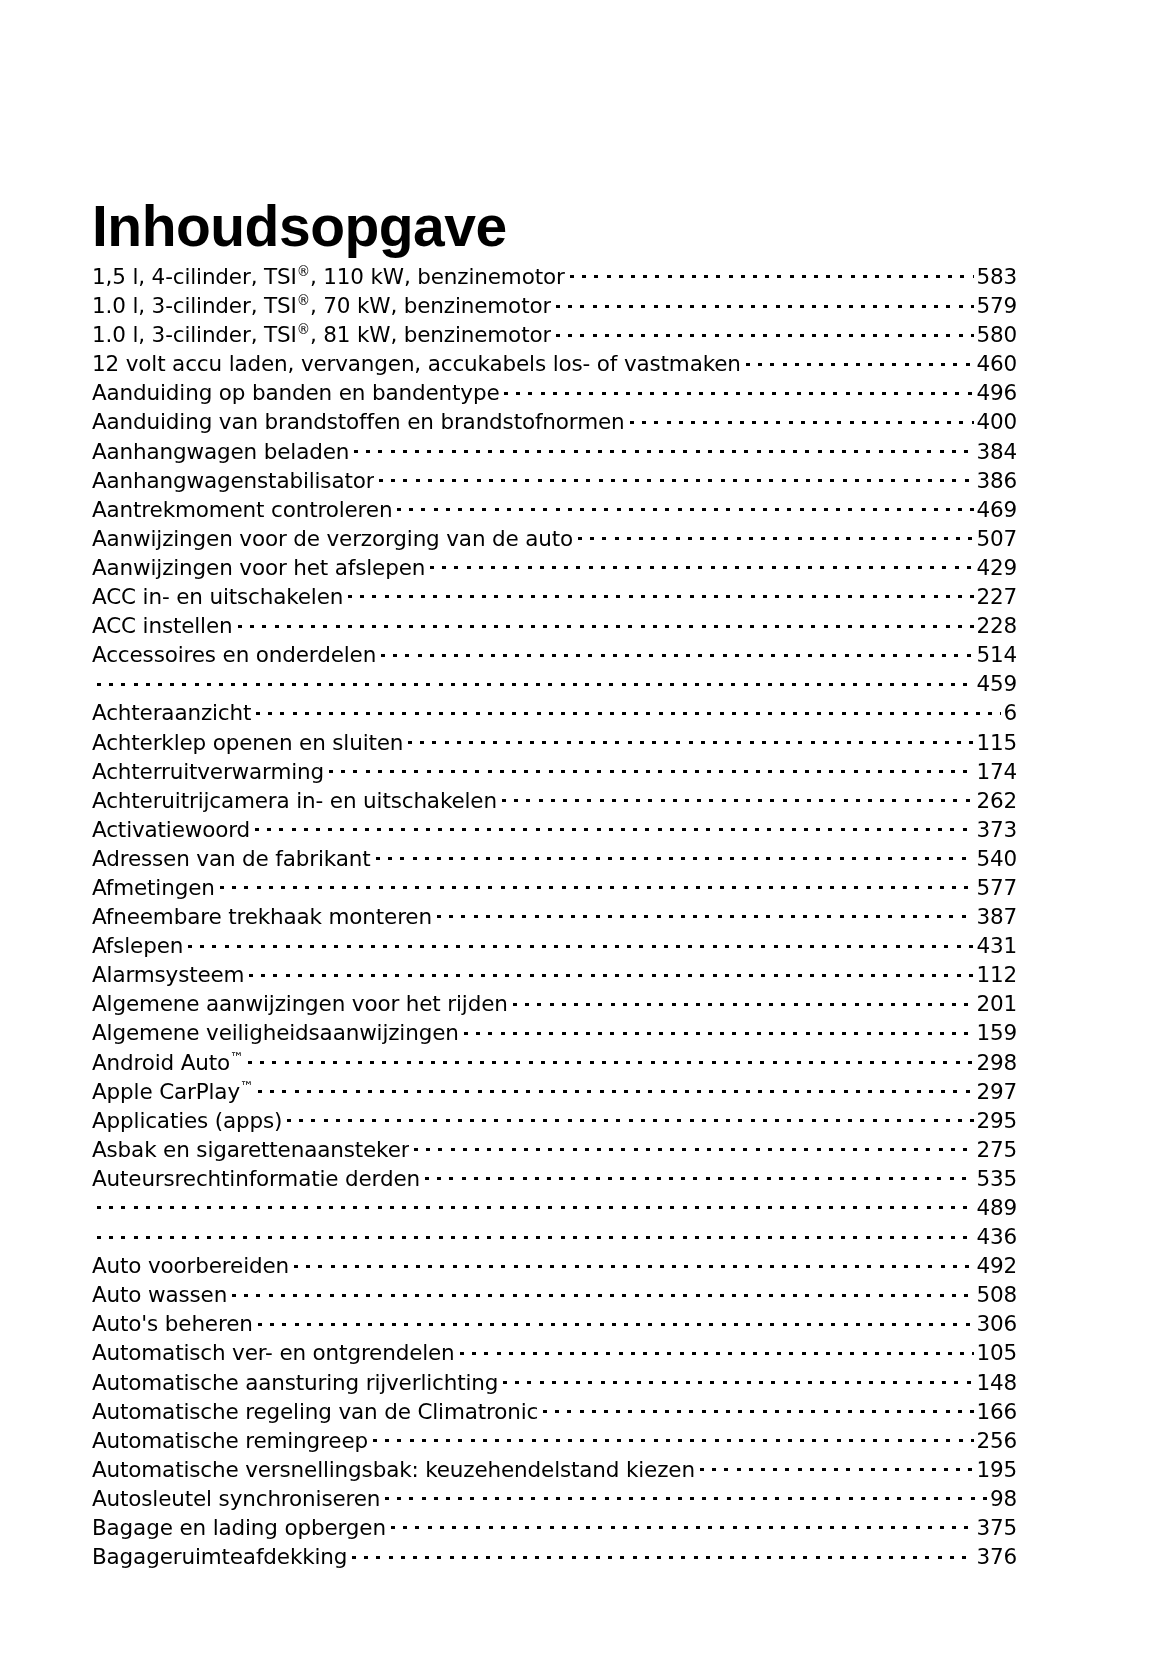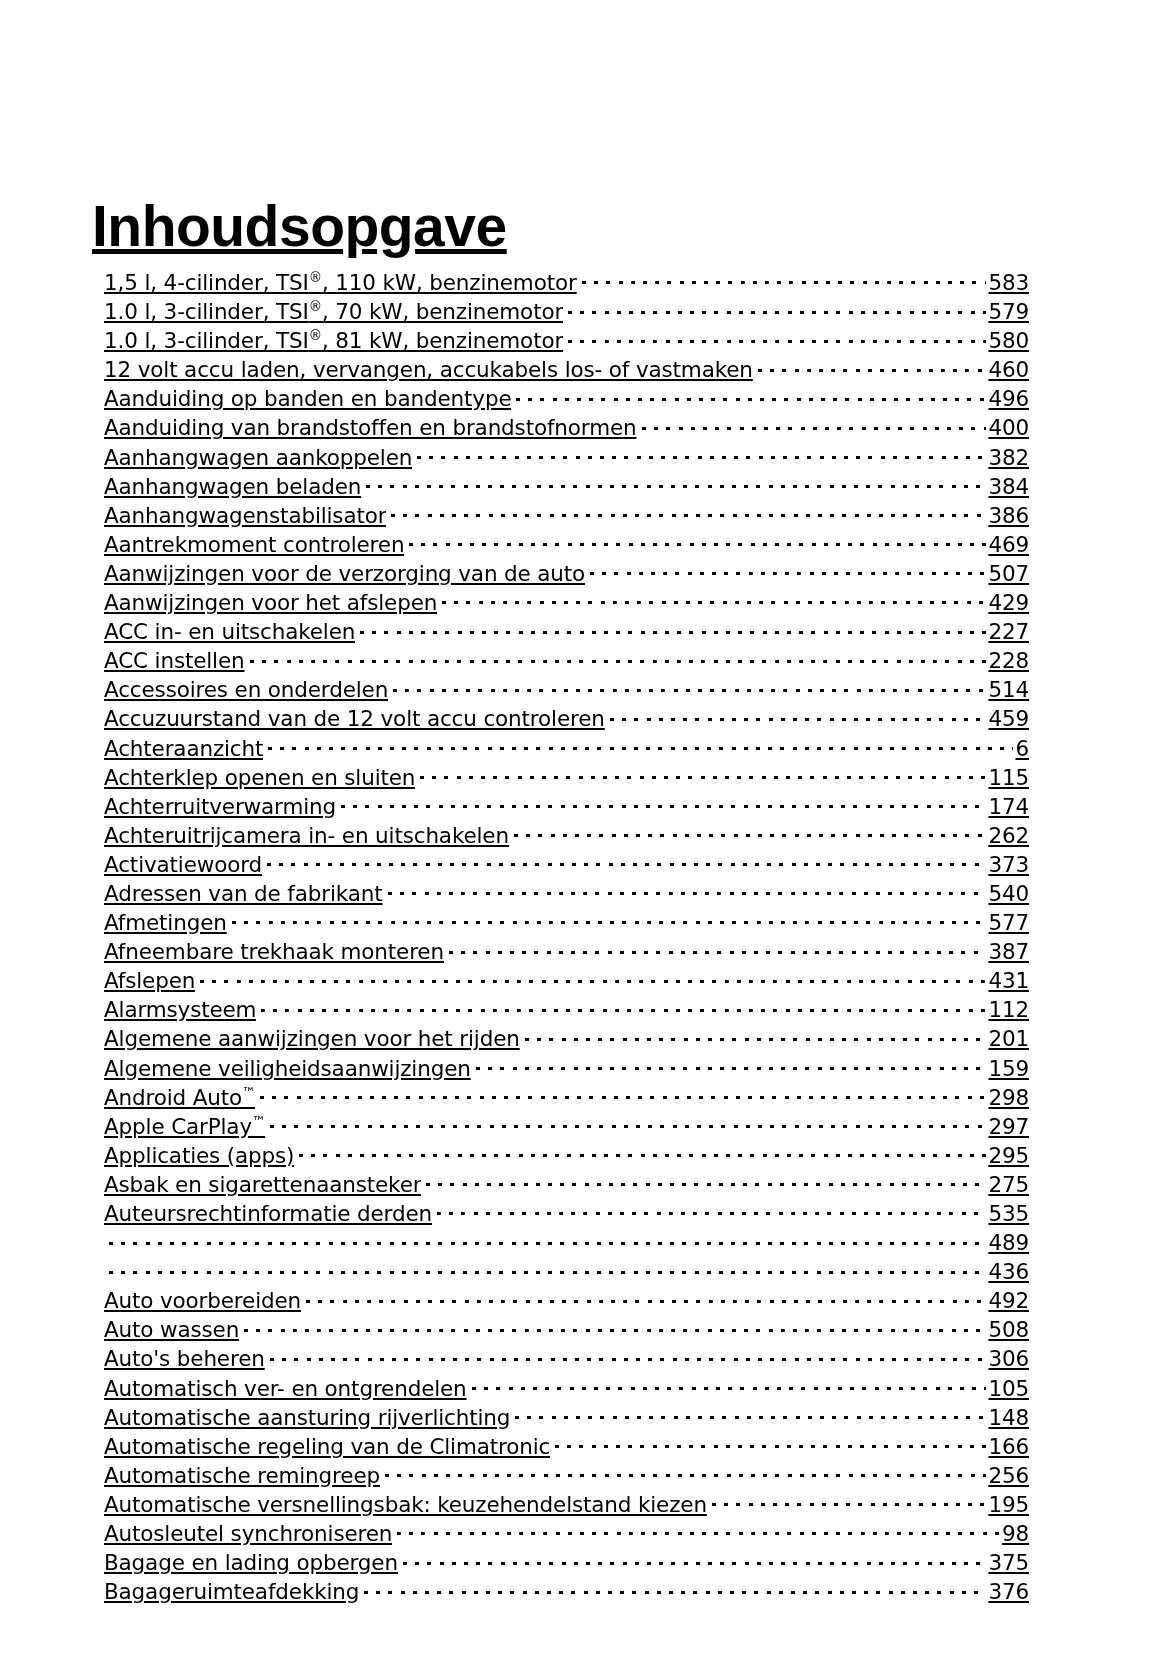--- a/index.html
+++ b/index.html
@@ -15,36 +15,35 @@
     color: #000000;
     -webkit-font-smoothing: antialiased;
   }
 
   .page {
     position: relative;
     width: 1165px;
     height: 1653px;
     box-sizing: border-box;
     padding: 196px 130px 0 92px;
-    text-decoration: underline;
   }
 
   .toc-title {
     font-family: "Liberation Sans", "DejaVu Sans", sans-serif;
     font-weight: 700;
     font-size: 57px;
     line-height: 60px;
     letter-spacing: -0.5px;
     margin: 0 0 6px 0;
     color: #000000;
   }
 
   .toc-list {
     list-style: none;
-    margin: 12px;
+    margin: 0;
     padding: 0;
     width: 925px;
   }
 
   .toc-entry {
     display: flex;
     align-items: baseline;
     width: 100%;
     font-size: 21.5px;
     line-height: 29.1px;
@@ -127,25 +126,20 @@
         <span class="toc-entry-label">Aanduiding op banden en bandentype</span>
         <span class="toc-entry-leader"></span>
         <span class="toc-entry-page">496</span>
       </li>
       <li class="toc-entry">
         <span class="toc-entry-label">Aanduiding van brandstoffen en brandstofnormen</span>
         <span class="toc-entry-leader"></span>
         <span class="toc-entry-page">400</span>
       </li>
       <li class="toc-entry">
-        <span class="toc-entry-label">Aanhangwagen aankoppelen</span>
-        <span class="toc-entry-leader"></span>
-        <span class="toc-entry-page">382</span>
-      </li>
-      <li class="toc-entry">
         <span class="toc-entry-label">Aanhangwagen beladen</span>
         <span class="toc-entry-leader"></span>
         <span class="toc-entry-page">384</span>
       </li>
       <li class="toc-entry">
         <span class="toc-entry-label">Aanhangwagenstabilisator</span>
         <span class="toc-entry-leader"></span>
         <span class="toc-entry-page">386</span>
       </li>
       <li class="toc-entry">
@@ -172,21 +166,20 @@
         <span class="toc-entry-label">ACC instellen</span>
         <span class="toc-entry-leader"></span>
         <span class="toc-entry-page">228</span>
       </li>
       <li class="toc-entry">
         <span class="toc-entry-label">Accessoires en onderdelen</span>
         <span class="toc-entry-leader"></span>
         <span class="toc-entry-page">514</span>
       </li>
       <li class="toc-entry">
-        <span class="toc-entry-label">Accuzuurstand van de 12 volt accu controleren</span>
         <span class="toc-entry-leader"></span>
         <span class="toc-entry-page">459</span>
       </li>
       <li class="toc-entry">
         <span class="toc-entry-label">Achteraanzicht</span>
         <span class="toc-entry-leader"></span>
         <span class="toc-entry-page">6</span>
       </li>
       <li class="toc-entry">
         <span class="toc-entry-label">Achterklep openen en sluiten</span>

